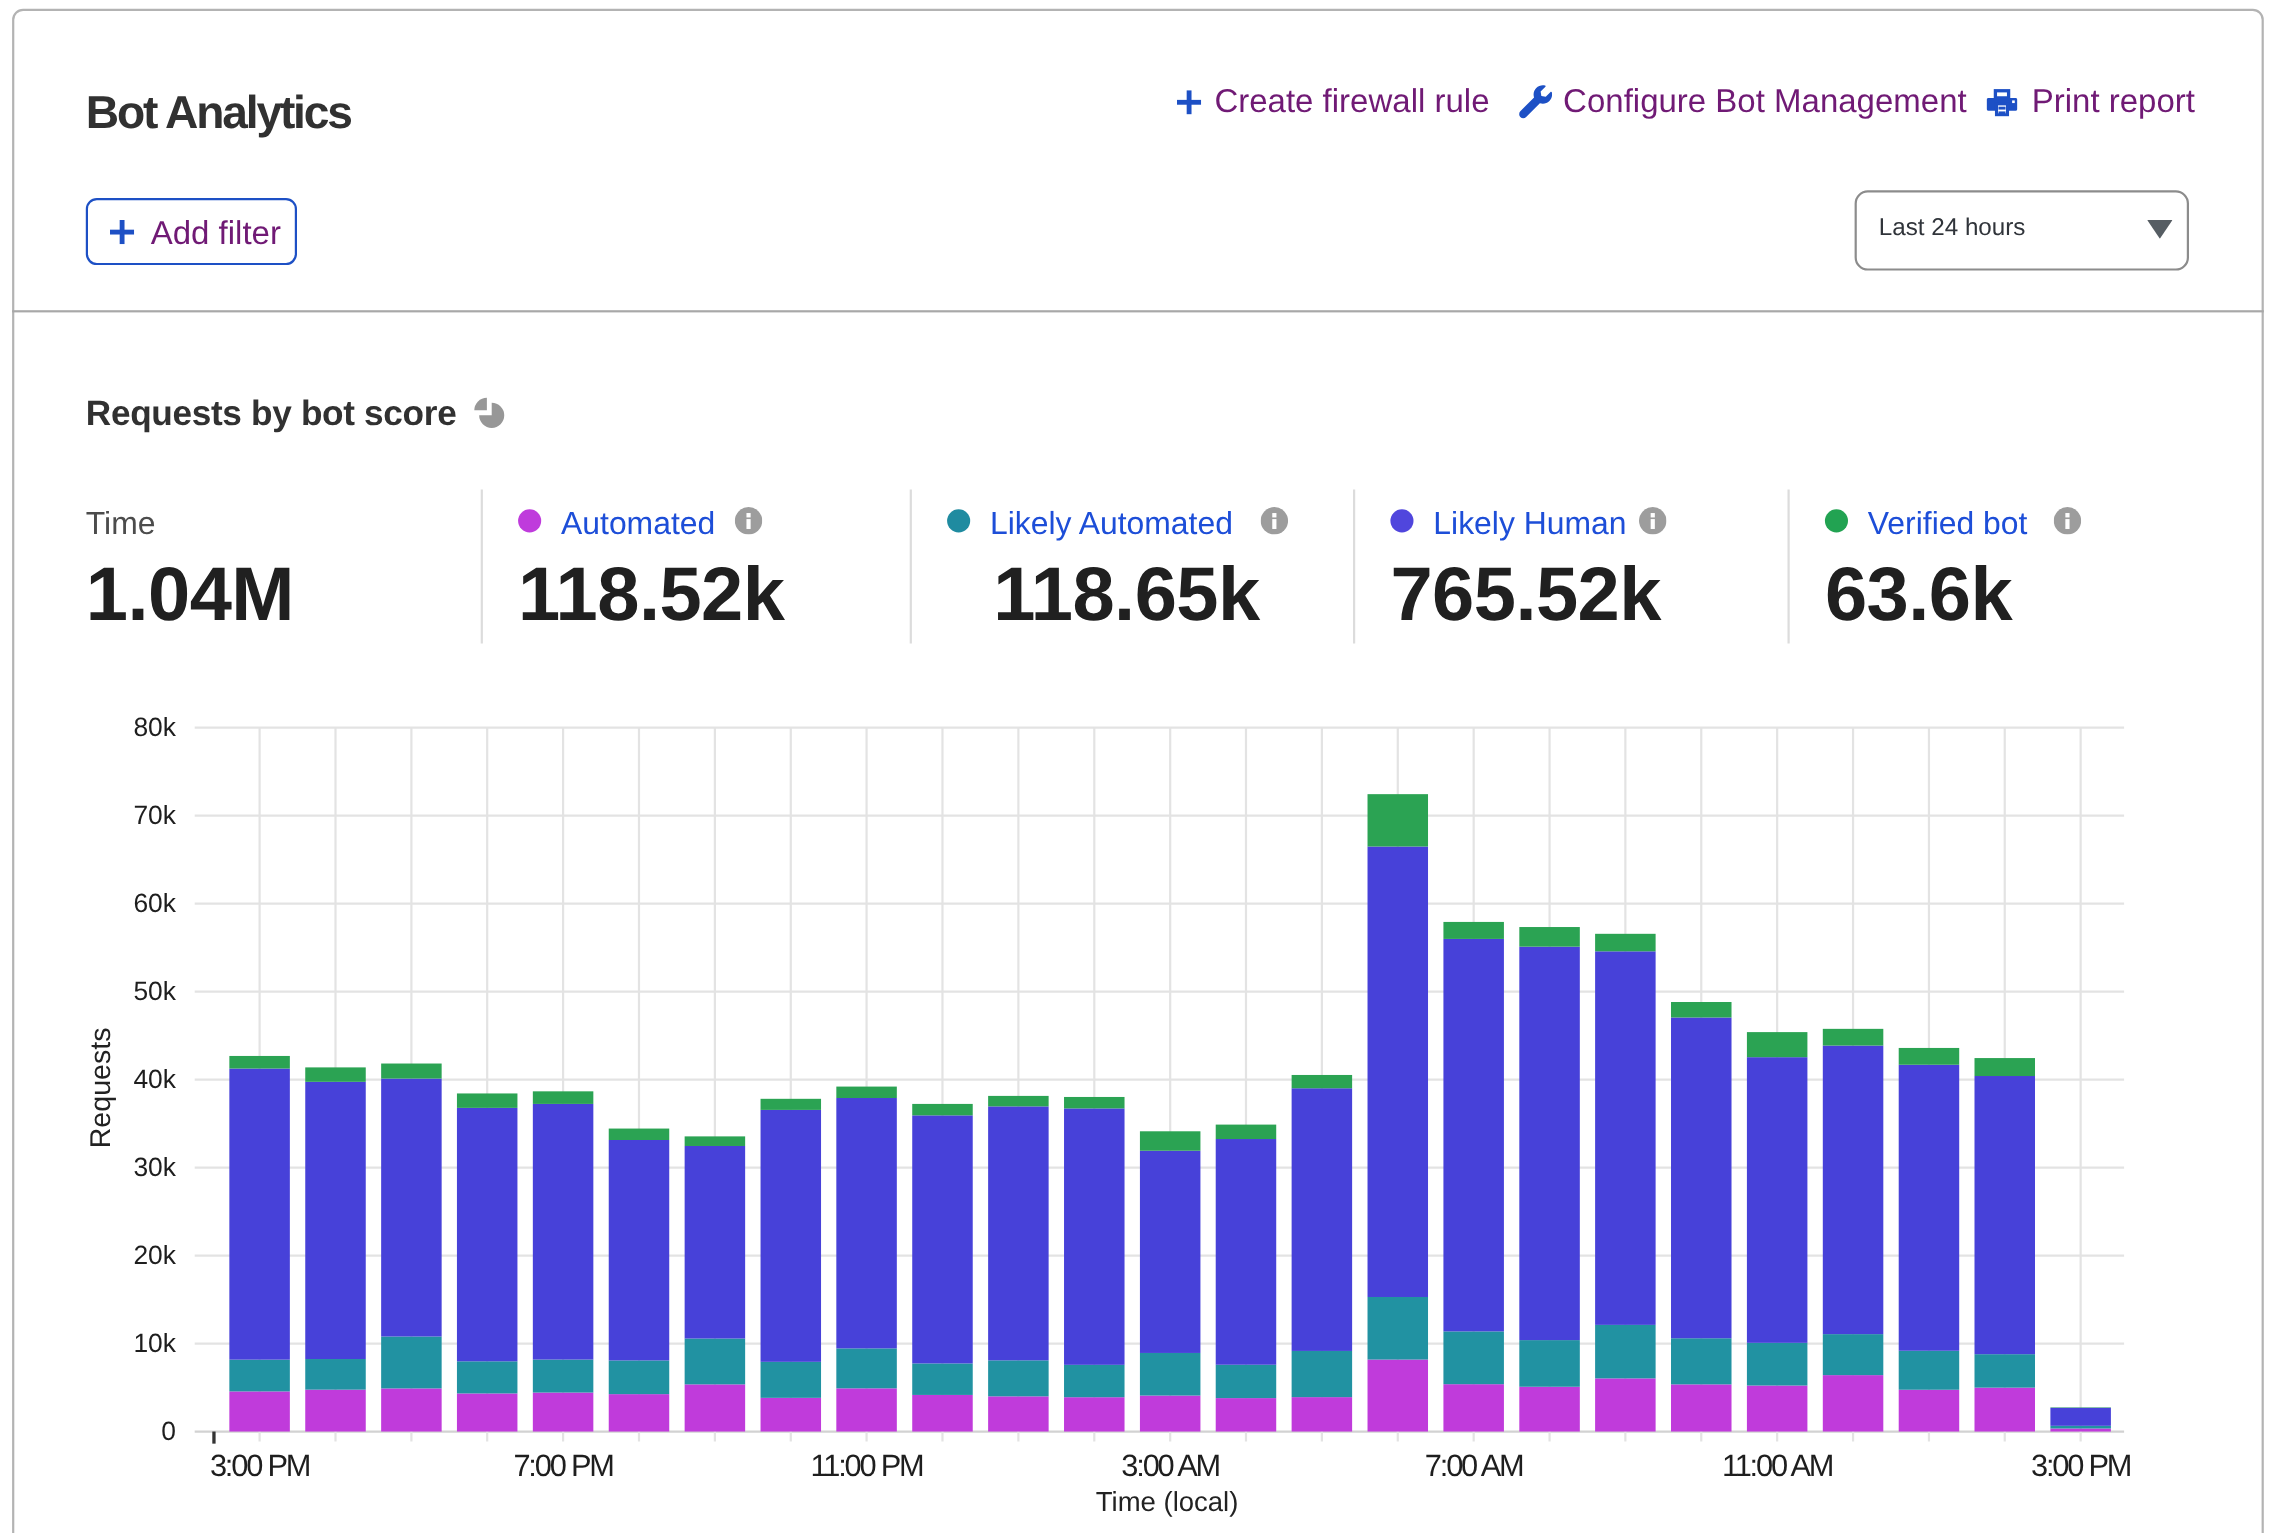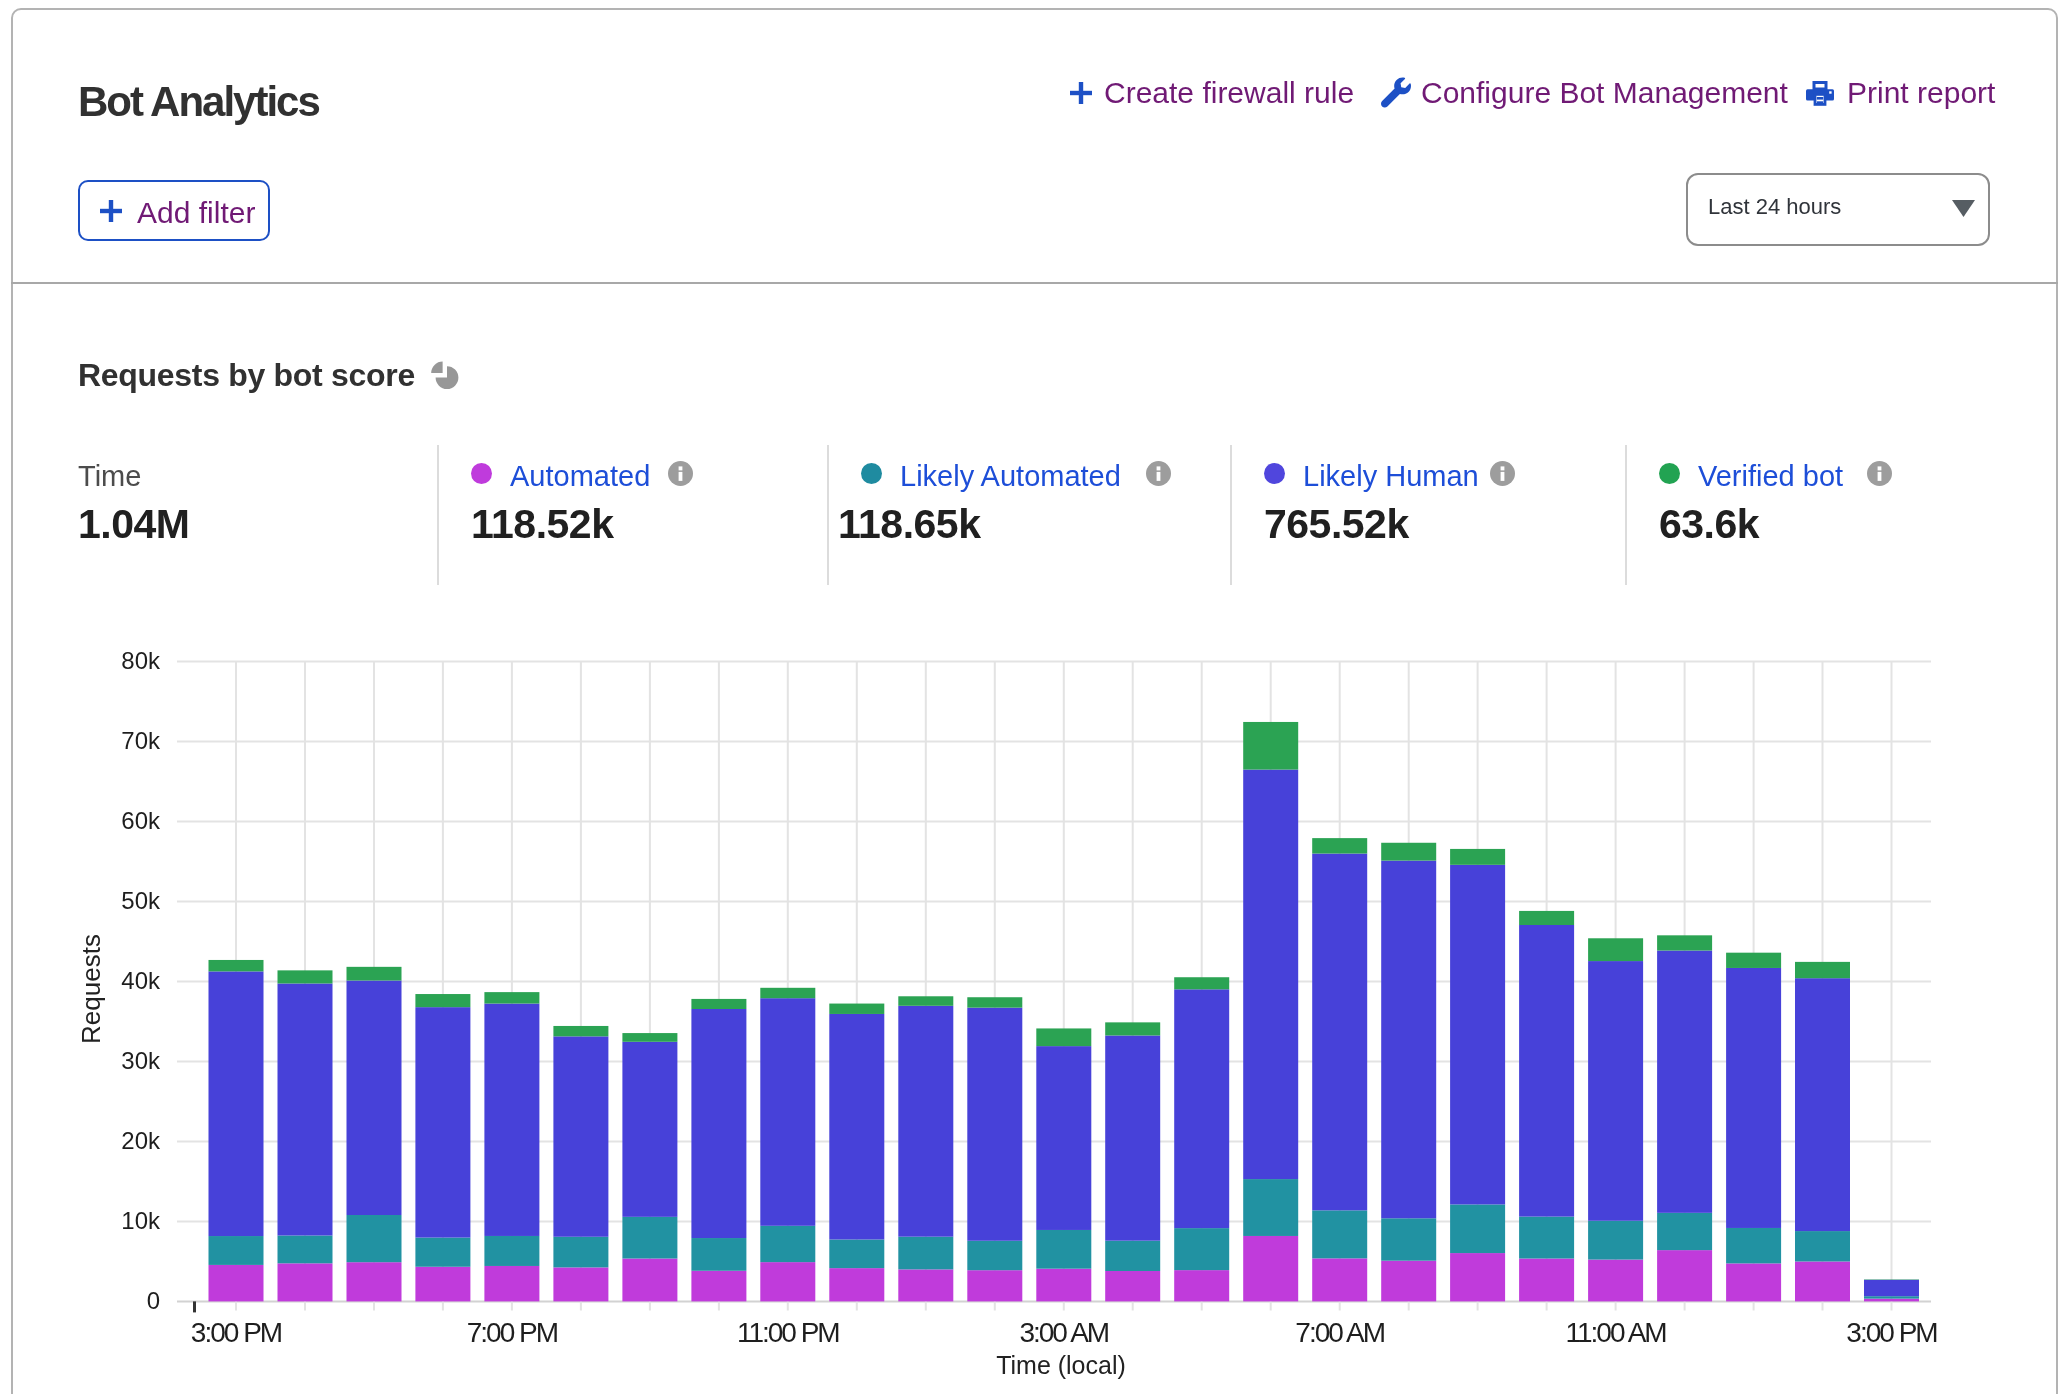--- a/index.html
+++ b/index.html
@@ -3,21 +3,21 @@
 <meta charset="utf-8">
 <style>
   * { margin:0; padding:0; box-sizing:border-box; }
   html,body { width:2070px; height:1394px; background:#fff;
     font-family:"Liberation Sans", sans-serif; position:relative; overflow:hidden; }
   .card { position:absolute; left:11px; top:8px; width:2047px; height:1500px;
     border:2px solid #b3b3b3; border-radius:10px; background:#fff; }
   .abs { position:absolute; }
   .link { position:absolute; font-size:30px; color:#701a75; white-space:nowrap; }
   .slabel { position:absolute; top:460px; font-size:29px; color:#1d4ed8; white-space:nowrap; }
-  .sval { position:absolute; top:501px; font-size:41px; font-weight:700; color:#202020; white-space:nowrap; letter-spacing:-0.5px;text-align:right; }
+  .sval { position:absolute; top:501px; font-size:69px; font-weight:700; color:#202020; white-space:nowrap; letter-spacing:-0.5px;text-align:right; }
 </style>
 </head>
 <body>
 <div class="card"></div>
 
 <div class="abs" style="left:78px;top:78px;font-size:42px;font-weight:700;color:#313131;letter-spacing:-2px;">Bot Analytics</div>
 
 <svg style="position:absolute;left:1070px;top:82px" width="22" height="22" viewBox="0 0 22 22">
     <rect x="8.8" y="0" width="4.4" height="22" fill="#1d50c5"></rect>
     <rect x="0" y="8.8" width="22" height="4.4" fill="#1d50c5"></rect>
@@ -74,21 +74,21 @@
     <rect x="10.6" y="10.9" width="3.8" height="9" fill="#fff"></rect>
   </svg>
 <div class="sval" style="left:471px">118.52k</div>
 <div style="position:absolute;left:861px;top:463px;width:21px;height:21px;border-radius:50%;background:#1f8ba0"></div>
 <div class="slabel" style="left:900px">Likely Automated</div>
 <svg width="25" height="25" viewBox="0 0 25 25" style="position:absolute;left:1146px;top:461px">
     <circle cx="12.5" cy="12.5" r="12.5" fill="#9d9d9d"></circle>
     <rect x="10.6" y="5.4" width="3.8" height="4" fill="#fff"></rect>
     <rect x="10.6" y="10.9" width="3.8" height="9" fill="#fff"></rect>
   </svg>
-<div class="sval" style="left:838px">118.65k</div>
+<div class="sval" style="left:903px">118.65k</div>
 <div style="position:absolute;left:1264px;top:463px;width:21px;height:21px;border-radius:50%;background:#5046dd"></div>
 <div class="slabel" style="left:1303px">Likely Human</div>
 <svg width="25" height="25" viewBox="0 0 25 25" style="position:absolute;left:1490px;top:461px">
     <circle cx="12.5" cy="12.5" r="12.5" fill="#9d9d9d"></circle>
     <rect x="10.6" y="5.4" width="3.8" height="4" fill="#fff"></rect>
     <rect x="10.6" y="10.9" width="3.8" height="9" fill="#fff"></rect>
   </svg>
 <div class="sval" style="left:1264px">765.52k</div>
 <div style="position:absolute;left:1659px;top:463px;width:21px;height:21px;border-radius:50%;background:#22a352"></div>
 <div class="slabel" style="left:1698px">Verified bot</div>

